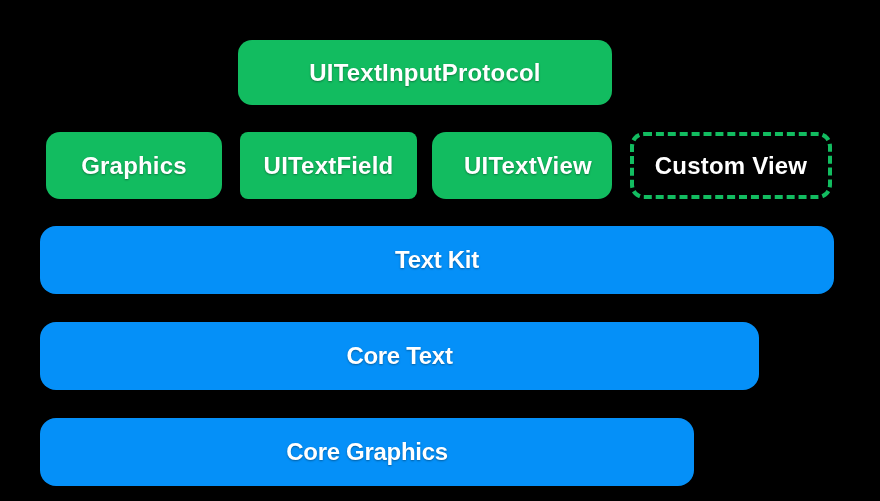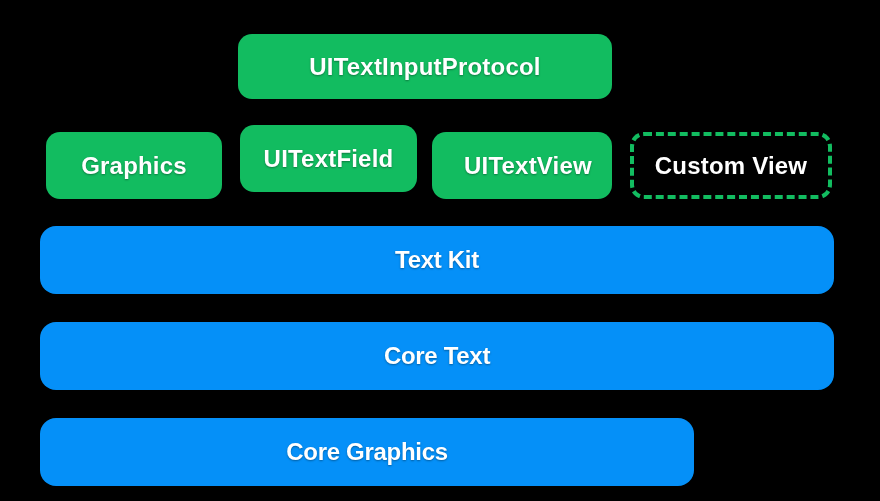--- a/index.html
+++ b/index.html
@@ -35,27 +35,27 @@
     background: #0590F8;
     border-radius: 16px;
     letter-spacing: -0.3px;
   }
   .dashed {
     background: transparent;
     border: 4px dashed #12BC60;
     border-radius: 14px;
   }
   
-  .pos-top          { left: 238px; top: 34px;  width: 374px; height: 65px; }
+  .pos-top          { left: 238px; top: 40px;  width: 374px; height: 65px; }
   .pos-uilabel      { left: 46px;  top: 132px; width: 176px; height: 67px; }
-  .pos-uitextfield  { left: 240px; top: 125px; width: 177px; height: 67px; }
+  .pos-uitextfield  { left: 240px; top: 132px; width: 177px; height: 67px; border-radius: 8px; }
   .pos-uitextview   { left: 432px; top: 132px; width: 180px; height: 67px; padding-left: 12px; }
   .pos-customview   { left: 630px; top: 132px; width: 202px; height: 67px; }
   .pos-textkit      { left: 40px;  top: 226px; width: 794px; height: 68px; }
-  .pos-coretext     { left: 40px;  top: 322px; width: 794px; height: 68px; }
+  .pos-coretext     { left: 40px;  top: 322px; width: 719px; height: 68px; }
   .pos-coregraphics { left: 40px;  top: 418px; width: 654px; height: 68px; }
 </style>
 </head>
 <body>
 
 <div class="stage">
 
   <div class="box green pos-top">
     <span>UITextInputProtocol</span>
   </div>

